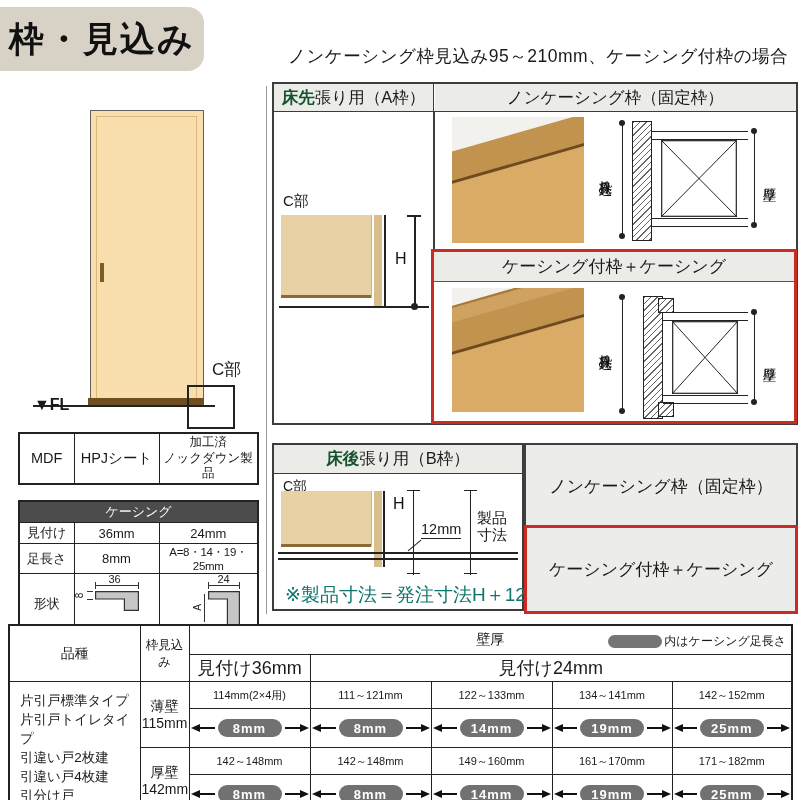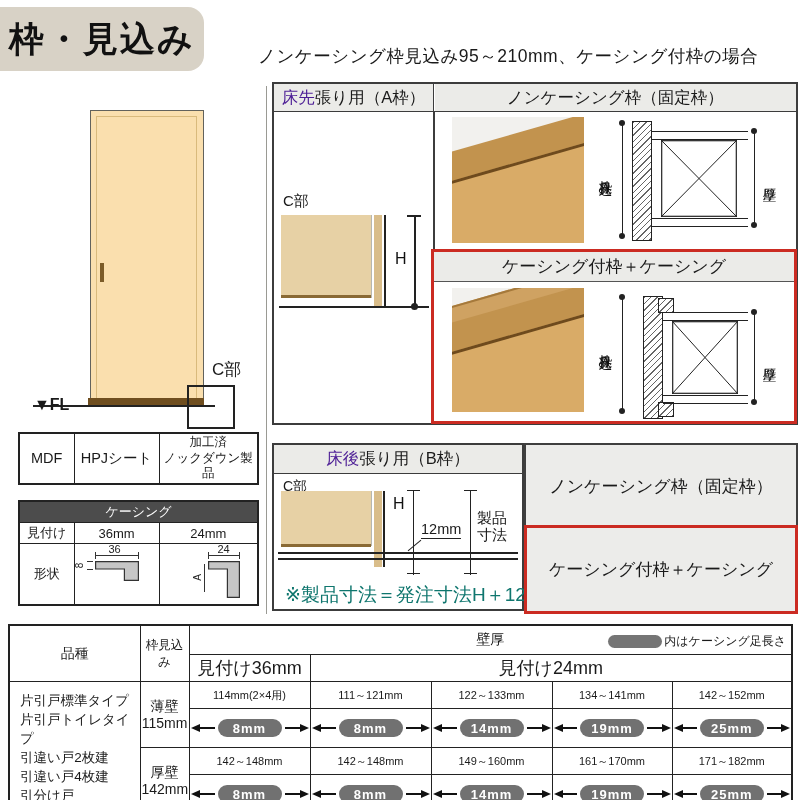--- a/index.html
+++ b/index.html
@@ -33,21 +33,21 @@
   .t2 th{font-size:13px;height:18px;}
   .t2 td{font-size:13px;height:18px;}
   .t2 td.small24{font-size:11.5px;letter-spacing:-0.3px;}
   .t2 td.shape-cell{height:58px;position:relative;}
   .shape-num{position:absolute;font-size:11px;color:#222;}
   .shape-num.rot{transform:rotate(-90deg);font-size:10px;}
   .tick{position:absolute;background:#333;}
   
   .secbox{border:2px solid #3c3c3c;background:#fff;}
   .sec-header{background:#ebebe8;display:flex;align-items:center;justify-content:center;font-size:16.5px;color:#1a1a1a;}
-  .redtext{color:#4c1d95;font-weight:normal;}
+  .redtext{color:#14532d;font-weight:bold;}
   .redbox{border:3px solid #cb2b22;background:#fff;}
   .graybox{background:#ececea;display:flex;align-items:center;justify-content:center;font-size:17px;}
   .graybox.dark{border:2px solid #3f3f3f;}
   
   .tanrect{background:#e7d1a5;border-bottom:3px solid #8a6a35;}
   .tanbar{background:#d9bd8a;}
   .hatch{background-color:#fff;border:1.2px solid #222;
          background-image:repeating-linear-gradient(135deg,#666 0,#666 1px,transparent 1px,transparent 4.5px);}
   .dbl{border-top:1.3px solid #222;border-bottom:1.3px solid #222;}
   .dot{width:6px;height:6px;border-radius:50%;background:#222;}
@@ -85,21 +85,21 @@
   .aline{flex:1;height:2px;background:#111;}
   .pill{background:#717171;color:#fff;font-size:13px;font-weight:bold;border-radius:10px;width:64px;
         padding:1.5px 0;text-align:center;margin:0 3px;letter-spacing:1px;}
 </style>
 </head>
 <body>
 
 <div class="page">
 
   <div class="abs title-badge" style="left:0;top:7px;width:204px;height:64px;">枠・見込み</div>
-  <div class="abs subtitle" style="left:258px;top:44px;">ノンケーシング枠見込み95～210mm、ケーシング付枠の場合</div>
+  <div class="abs subtitle" style="left:288px;top:44px;">ノンケーシング枠見込み95～210mm、ケーシング付枠の場合</div>
 
   <div class="abs" style="left:266px;top:86px;width:1px;height:528px;background:#9a9a94;"></div>
 
   <div class="abs door-leaf" style="left:90px;top:110px;width:112px;height:290px;">
     <div class="leaf-inner"></div>
   </div>
   <div class="abs door-handle" style="left:100px;top:263px;width:4px;height:19px;"></div>
   <div class="abs door-rail" style="left:88px;top:398px;width:116px;height:7px;"></div>
   <div class="abs ln" style="left:33px;top:405px;width:182px;height:2px;"></div>
   <div class="abs fl-label" style="left:34px;top:384px;margin-top:12px;">▼FL</div>
@@ -131,20 +131,25 @@
         <col style="width:99px">
       </colgroup>
     <tbody>
         <tr>
           <th colspan="3">ケーシング</th>
         </tr>
     <tr>
       <td>見付け</td>
       <td>36mm</td>
       <td>24mm</td>
+    </tr>
+    <tr>
+      <td>足長さ</td>
+      <td>8mm</td>
+      <td class="small24">A=8・14・19・25mm</td>
     </tr>
     <tr>
       <td>形状</td>
       <td class="shape-cell">
         <div class="shape-num" style="left:34px;top:-1px;">36</div>
         <div class="tick" style="left:20px;top:8px;width:1.2px;height:7px;"></div>
         <div class="tick" style="left:63px;top:8px;width:1.2px;height:7px;"></div>
         <div class="tick" style="left:20px;top:11px;width:44px;height:1.2px;"></div>
         <svg class="abs" style="left:20px;top:17px;" width="44" height="26" viewBox="0 0 44 26">
           <polygon points="0.6,0.6 43.4,0.6 43.4,19.4 29.4,19.4 29.4,8 0.6,8" fill="#c6c6c6" stroke="#333" stroke-width="1.2"></polygon>

